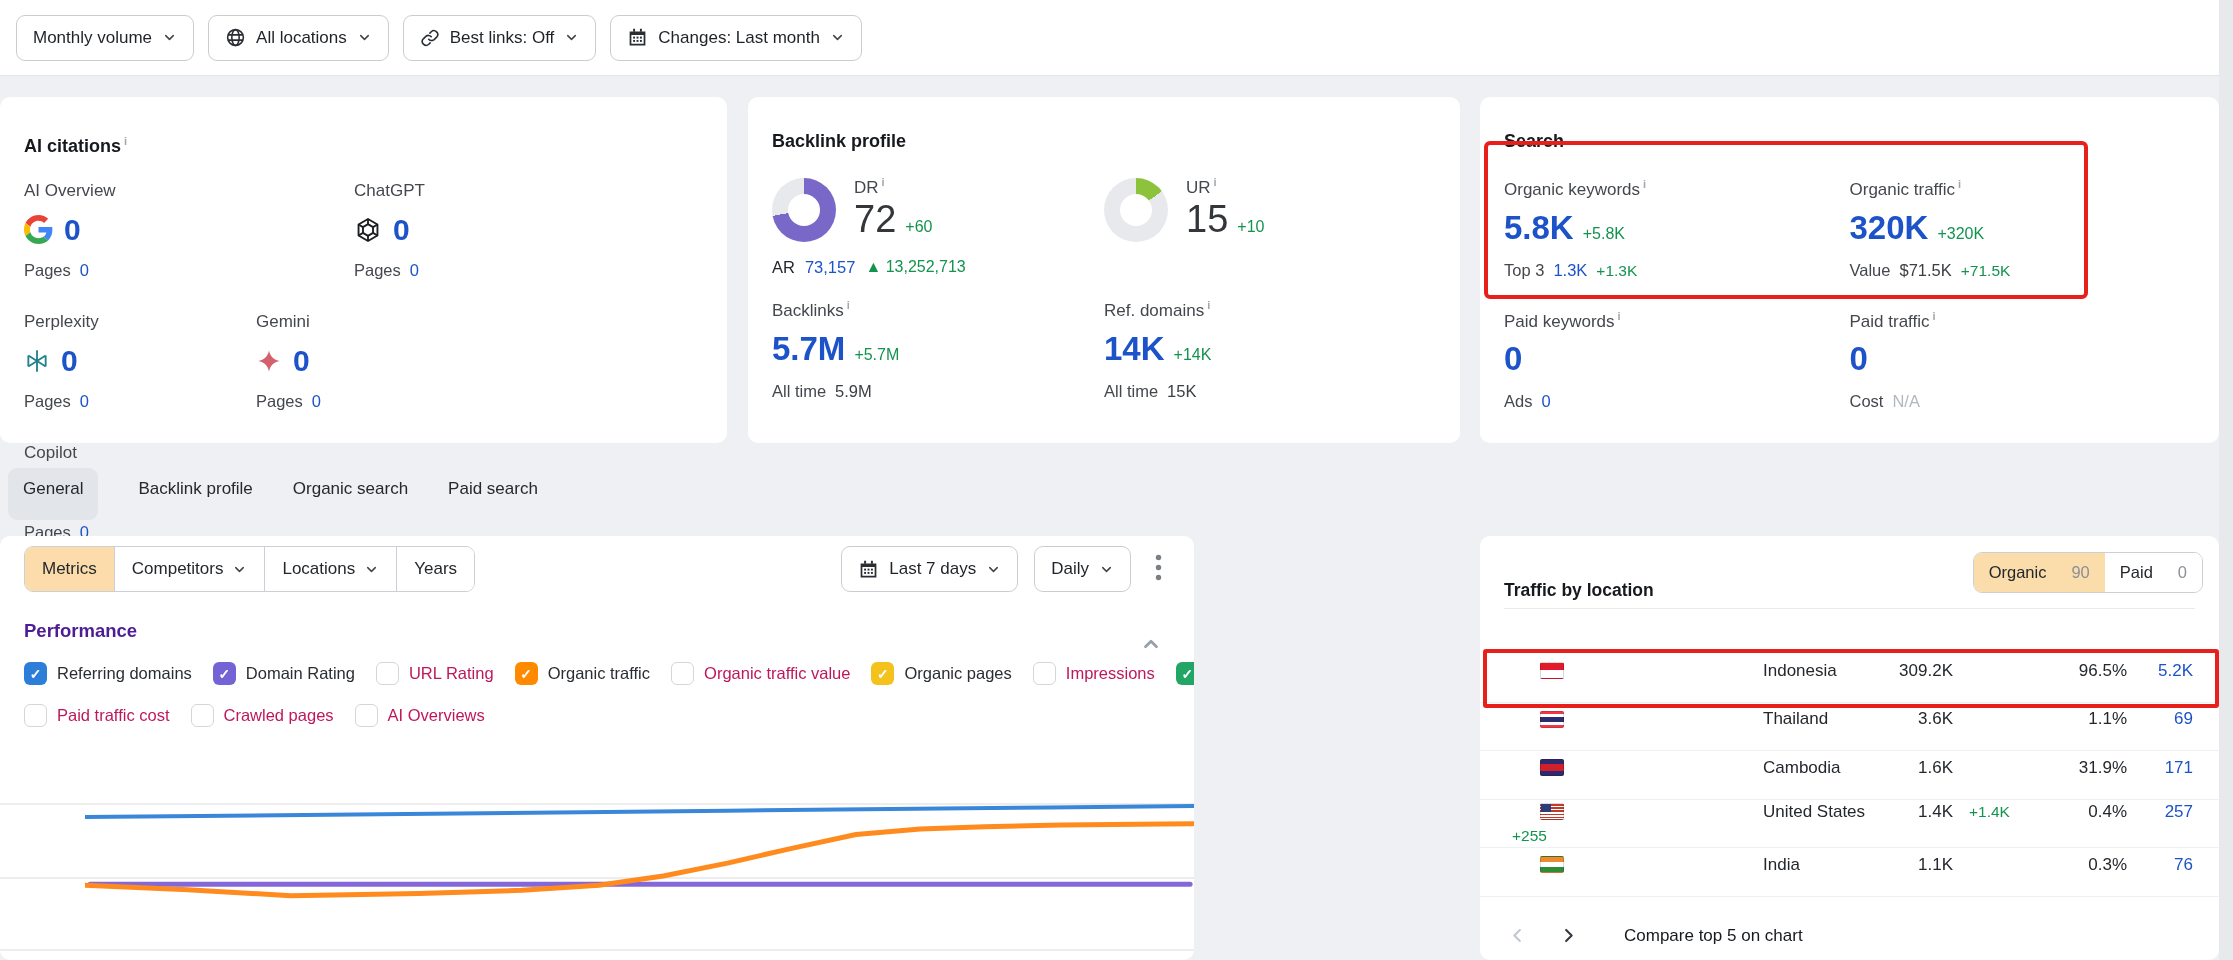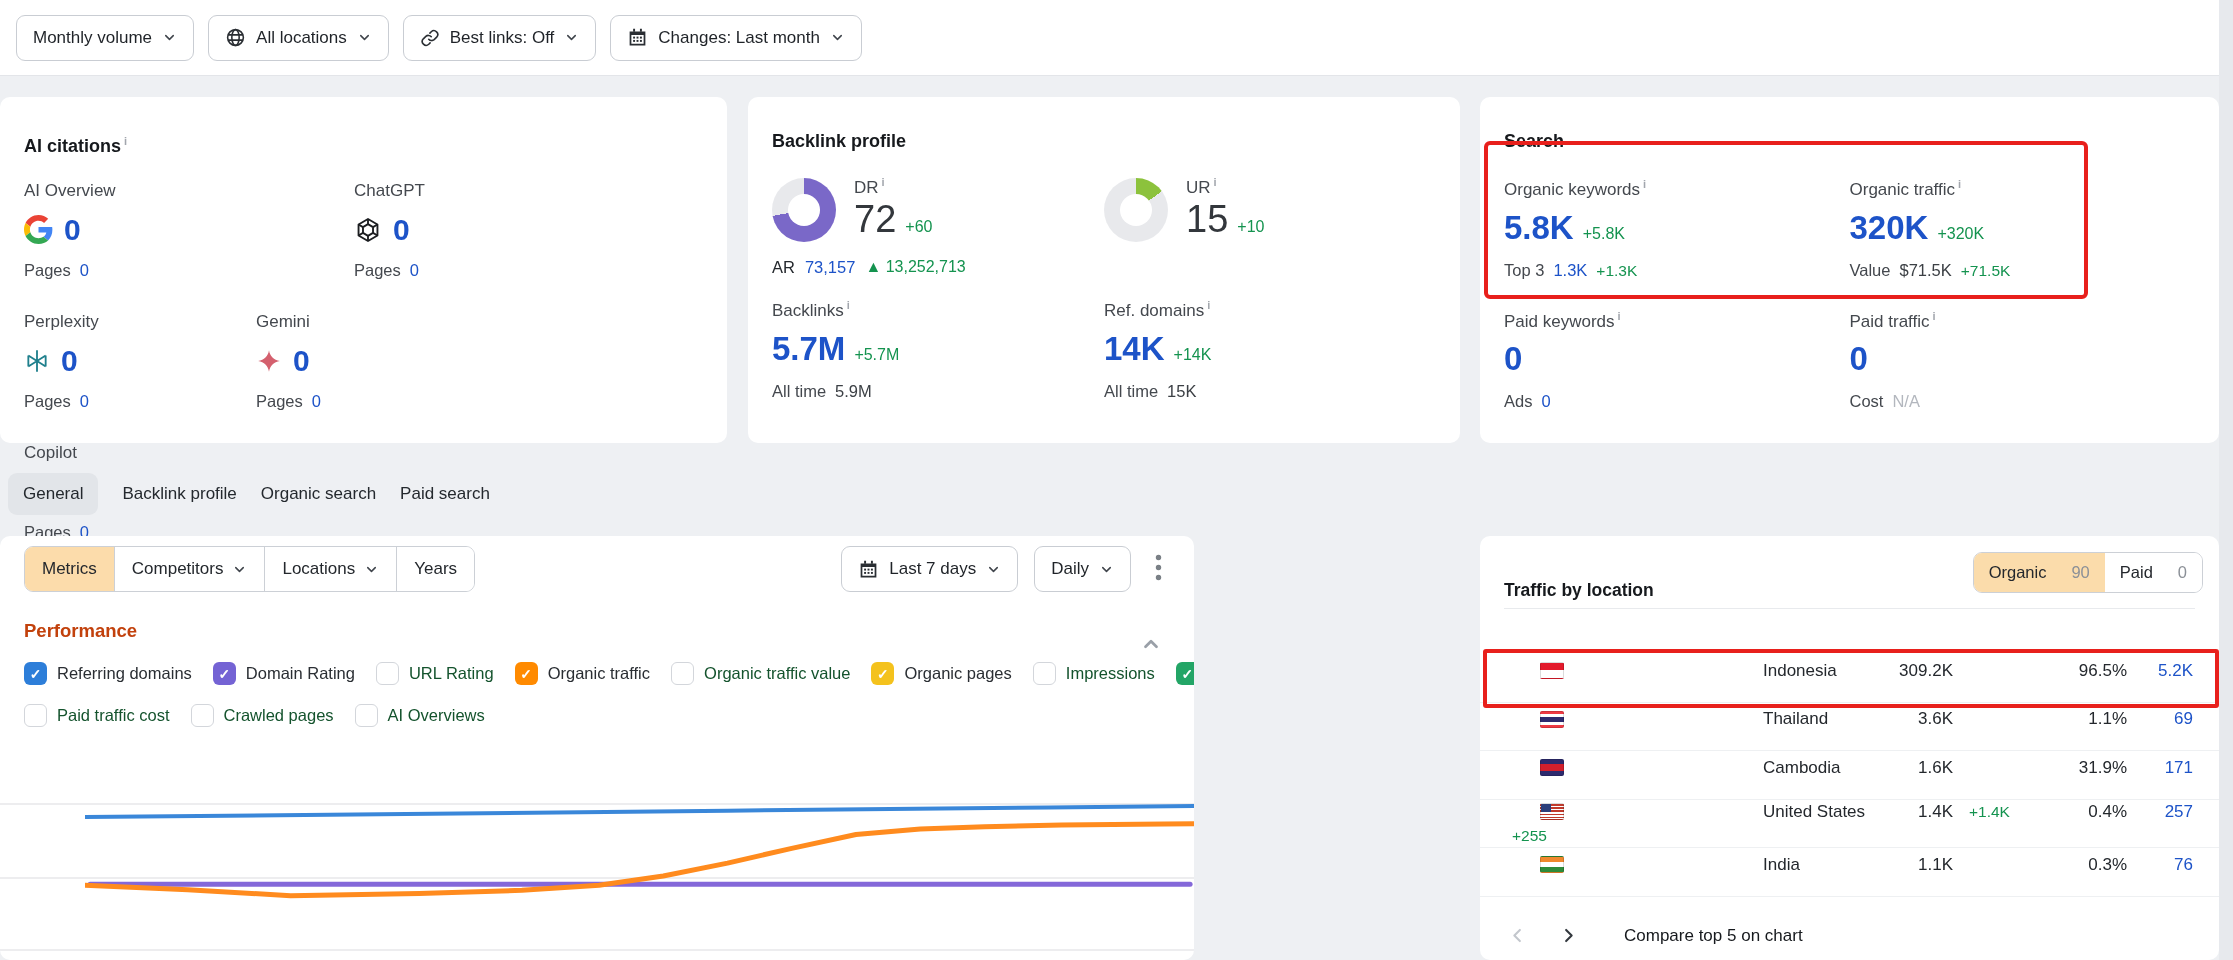--- a/index.html
+++ b/index.html
@@ -46,42 +46,42 @@
   .ar-up{color:#14934f;font-size:16px;}
   .metric-grid{display:grid;grid-template-columns:1fr 1fr;row-gap:30px;margin-top:22px;}
   #se-metrics{margin-top:26px;}
   .metric .metric-value{margin-top:9px;display:flex;align-items:baseline;}
   .metric .big{font-size:33px;font-weight:bold;color:#1d53c8;}
   .metric-sub{margin-top:14px;font-size:16.5px;color:#44484e;display:flex;gap:9px;align-items:baseline;}
   .sub-dark{color:#3c4045;}
   .sub-muted{color:#b3b7be;}
   .sub-delta{color:#14934f;font-size:15.5px;}
   
-  .tabs{position:absolute;left:8px;top:468px;display:flex;align-items:center;gap:24px;height:52px;}
+  .tabs{position:absolute;left:8px;top:468px;display:flex;gap:40px;height:52px;}
   .tab{font-size:17px;color:#24292e;cursor:pointer;padding:11px 0;}
   .tab.active{background:#e2e5e9;border-radius:9px;padding:11px 15px;}
   
   .card-main{left:0;top:536px;width:1194px;height:424px;padding:10px 24px;overflow:hidden;}
   .controls-row{display:flex;justify-content:space-between;align-items:center;}
   .seg-group{display:flex;border:1px solid #ccd0d6;border-radius:9px;overflow:hidden;}
   .seg{display:flex;align-items:center;gap:9px;height:44px;padding:0 17px;font-size:17px;
        color:#24282d;background:#fff;cursor:pointer;border-left:1px solid #ccd0d6;white-space:nowrap;}
   .seg:first-child{border-left:none;}
   .seg.active{background:#fcdcab;}
   .right-controls{display:flex;align-items:center;gap:16px;}
   .kebab-btn{background:none;border:none;cursor:pointer;padding:4px 8px;}
-  .perf-title{margin-top:28px;font-size:18.5px;font-weight:bold;color:#c2410c;}
+  .perf-title{margin-top:28px;font-size:18.5px;font-weight:bold;color:#4c1d95;}
   .collapse-btn{position:absolute;right:26px;top:96px;background:none;border:none;cursor:pointer;}
   .cb-wrap{margin-top:20px;display:flex;flex-wrap:wrap;column-gap:21px;row-gap:19px;width:1415px;}
   .cb{display:inline-flex;align-items:center;gap:10px;font-size:16.5px;color:#2a2e33;cursor:pointer;white-space:nowrap;}
   .cb .box{width:23px;height:23px;border-radius:6px;border:1.5px solid #d3d6db;background:#fff;
            box-sizing:border-box;display:flex;align-items:center;justify-content:center;
            color:#fff;font-size:14px;font-weight:bold;flex:none;}
   .cb.checked .box{border:none;}
-  .cb.unchecked{color:#14532d;}
+  .cb.unchecked{color:#be185d;}
   .gridline{position:absolute;left:0;width:1463px;height:2px;background:#ededef;}
   #perf-chart{position:absolute;left:85px;top:236px;width:1285px;height:184px;}
   
   .card-loc{left:1480px;top:536px;width:739px;height:424px;overflow:hidden;}
   .loc-head{position:absolute;left:24px;top:26px;font-size:17.5px;font-weight:bold;color:#16191d;}
   .toggle{position:absolute;right:16px;top:16px;display:flex;border:1px solid #ccd0d6;
           border-radius:9px;overflow:hidden;font-size:16.5px;}
   .toggle .tseg{display:flex;gap:25px;align-items:center;padding:10px 15px;background:#fff;cursor:pointer;}
   .toggle .tseg.active{background:#fbdcab;}
   .toggle .count{color:#8b9097;}

